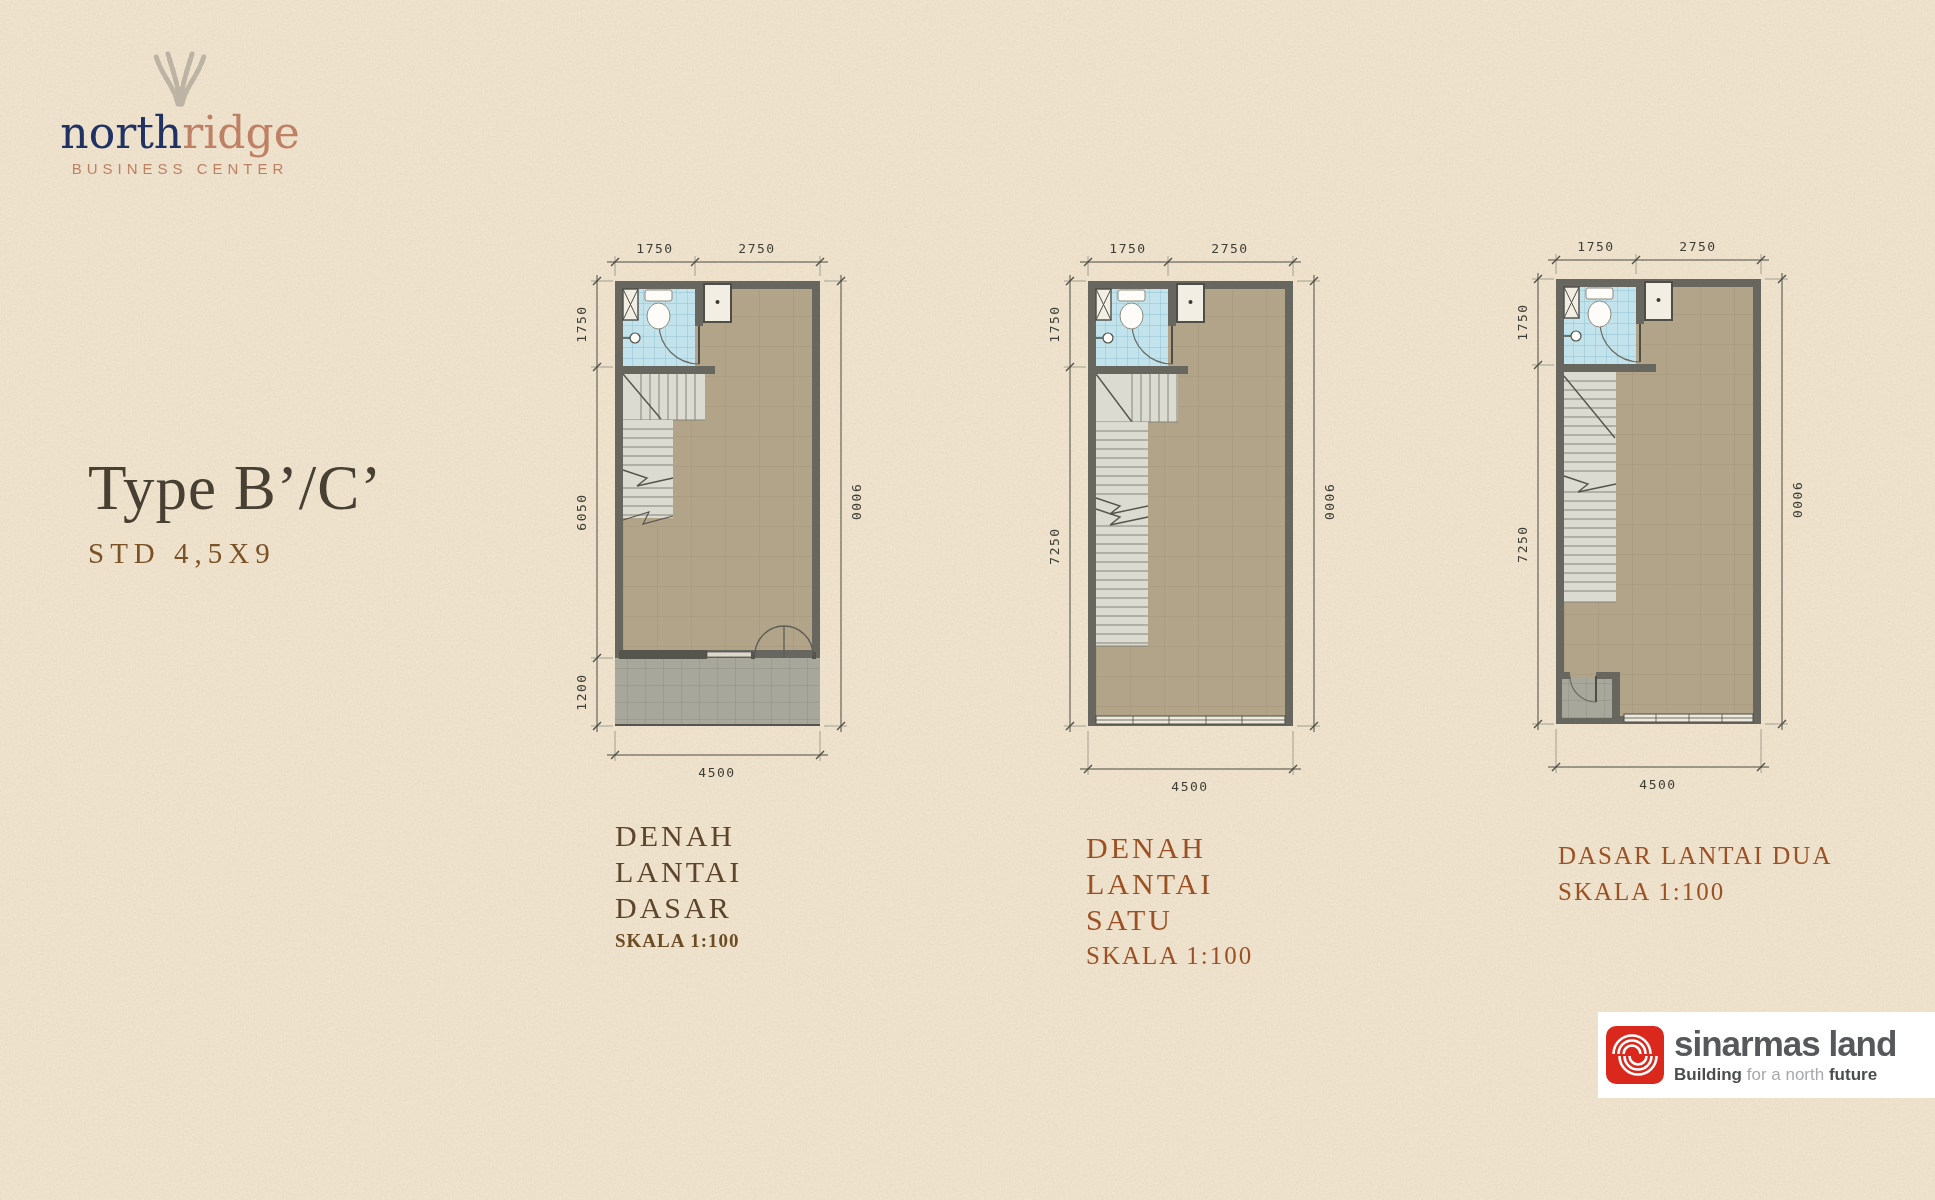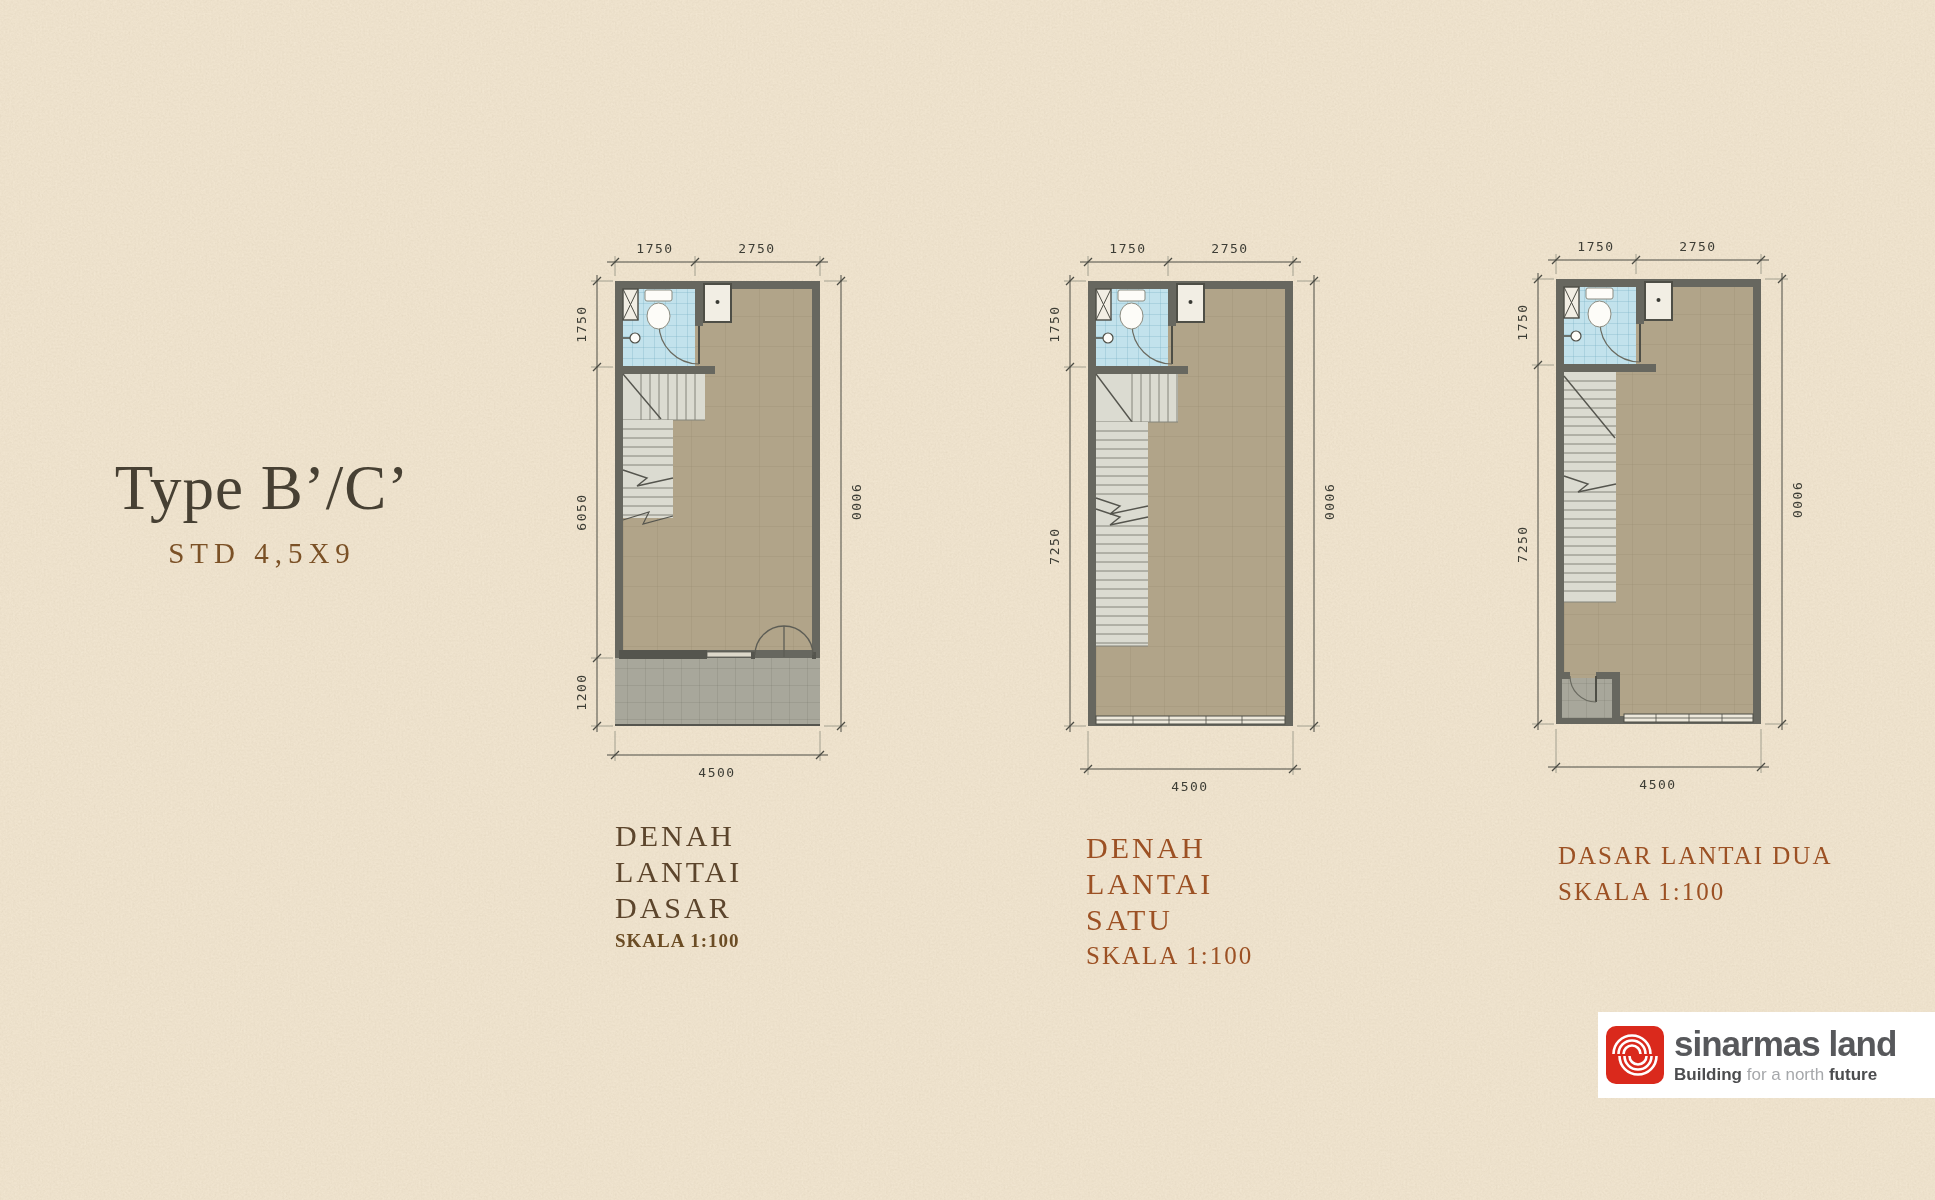--- a/index.html
+++ b/index.html
@@ -9,21 +9,21 @@
 
   
   .brand{left:48px;top:46px;width:264px;text-align:center;}
   .brand .icon{display:block;margin:0 auto 2px auto;}
   .brand .word{font-family:"DejaVu Serif",serif;font-size:44px;line-height:1.05;letter-spacing:0px;}
   .brand .word .w1{color:#203264;}
   .brand .word .w2{color:#bf8165;}
   .brand .sub{font-family:"Liberation Sans",sans-serif;font-size:15px;letter-spacing:5px;color:#bc8063;margin-top:4px;}
 
   
-  .titleblock{left:88px;top:452px;width:348px;text-align:center;}
+  .titleblock{left:88px;top:452px;width:348px;}
   .titleblock .main{font-size:63px;color:#474033;letter-spacing:1px;}
   .titleblock .spec{font-size:29px;color:#7b5126;letter-spacing:6px;margin-top:12px;}
 
   
   .caption{z-index:2;font-family:"Liberation Serif",serif;}
   .cap-dark{color:#5c452c;}
   .cap-sienna{color:#9c5124;}
   .caption .l1,.caption .l2{font-size:30px;letter-spacing:3px;line-height:36px;}
   .caption .scale-sm{font-size:19px;font-weight:bold;letter-spacing:1px;color:#6b4c24;line-height:30px;}
   .caption .scale-lg{font-size:25px;letter-spacing:2px;line-height:36px;}
@@ -63,20 +63,32 @@
       </pattern>
       <pattern id="blueGrid" width="11" height="11" patternUnits="userSpaceOnUse">
         <path d="M 11 0 H 0 V 11" fill="none" stroke="#6fa8bd" stroke-width="0.7" opacity="0.8"></path>
       </pattern>
       <pattern id="grayGrid" width="18" height="17" patternUnits="userSpaceOnUse">
         <path d="M 18 0 H 0 V 17" fill="none" stroke="#6f6e62" stroke-width="0.7" opacity="0.55"></path>
       </pattern>
     </defs>
   </svg>
 
+  <div class="abs brand">
+    <svg class="icon" width="72" height="62" viewBox="0 0 72 62">
+      <g fill="none" stroke="#b5ac9e" stroke-width="5" stroke-linecap="round" opacity="0.85">
+        <path d="M34 58 C30 40 18 30 12 10" stroke-dasharray="8 3"></path>
+        <path d="M38 58 C42 40 54 30 60 10" stroke-dasharray="8 3"></path>
+        <path d="M36 58 C34 38 28 22 24 8" stroke-dasharray="7 3"></path>
+        <path d="M36 58 C38 38 44 22 48 8" stroke-dasharray="7 3"></path>
+      </g>
+    </svg>
+    <div class="word"><span class="w1">north</span><span class="w2">ridge</span></div>
+    <div class="sub">BUSINESS CENTER</div>
+  </div>
 
   <div class="abs titleblock">
     <div class="main">Type B’/C’</div>
     <div class="spec">STD 4,5X9</div>
   </div>
 
   <svg class="abs" style="left:555px;top:226px;" width="310" height="580" viewBox="0 0 310 580">
 
     <rect x="60" y="55" width="205" height="377" fill="#67675f"></rect>
     <rect x="68" y="63" width="189" height="361" fill="#b1a489"></rect>

